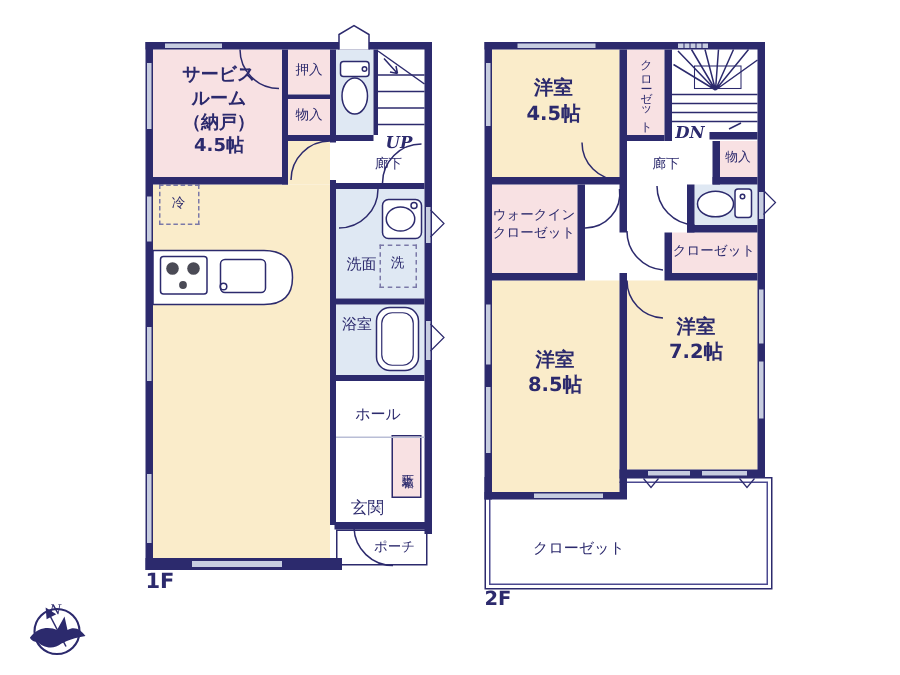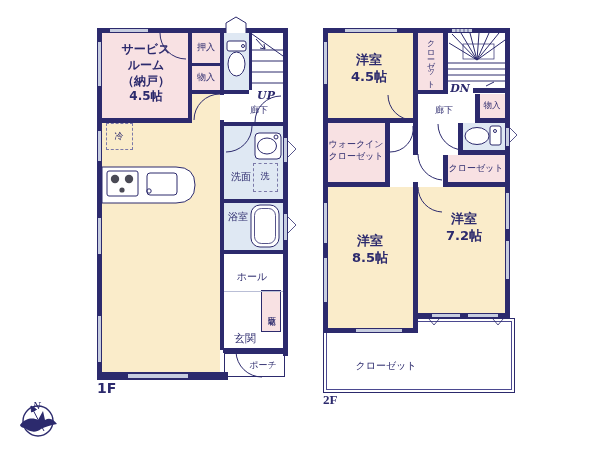--- a/index.html
+++ b/index.html
@@ -240,15 +240,15 @@
   <div class="lbl" style="left:444px;top:111px;font-size:9px;">廊下</div>
   <div class="lbl" style="left:492px;top:106px;font-size:8.5px;">物入</div>
   <div class="lbl" style="left:356px;top:151px;font-size:9px;">ウォークイン
 クローゼット</div>
   <div class="lbl" style="left:476px;top:169px;font-size:9px;">クローゼット</div>
   <div class="lbl b" style="left:370px;top:249px;font-size:13px;">洋室
 8.5帖</div>
   <div class="lbl b" style="left:464px;top:227px;font-size:13px;">洋室
 7.2帖</div>
   <div class="lbl" style="left:386px;top:366px;font-size:10px;">クローゼット</div>
-  <div class="corner" style="left:323px;top:392px;font-size:13px;font-family:Liberation Serif, serif;">2F</div>
+  <div class="corner" style="left:323px;top:392px;font-size:13px;">2F</div>
 
 </div>
 
 </body></html>

